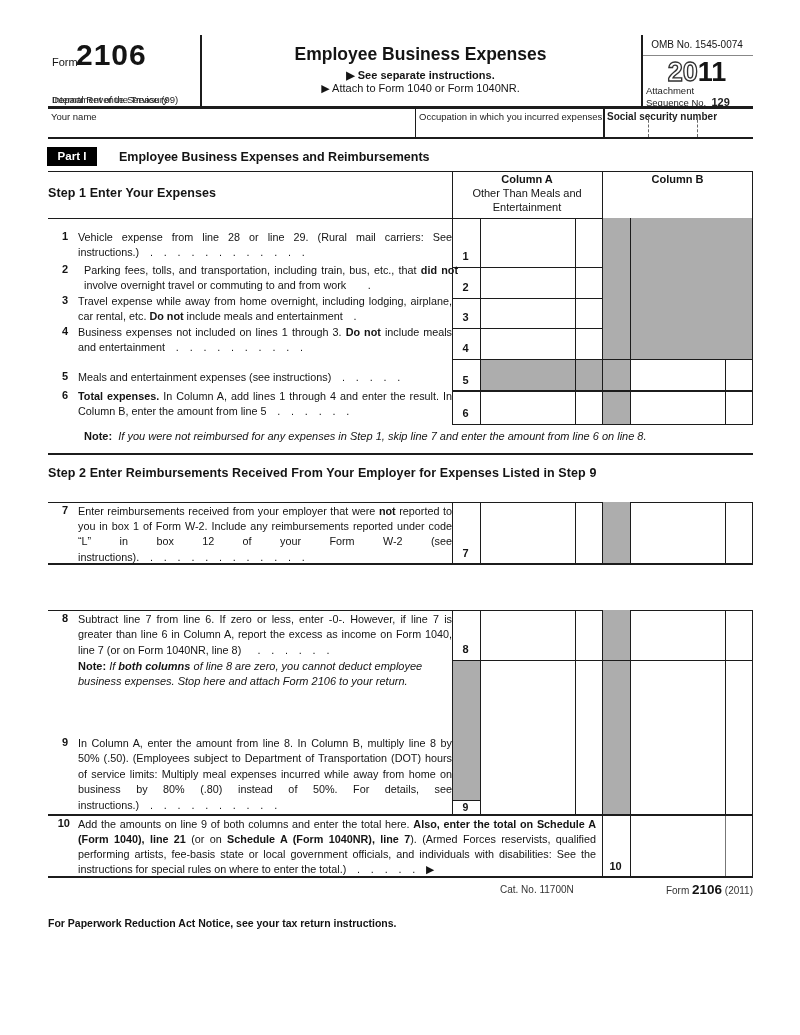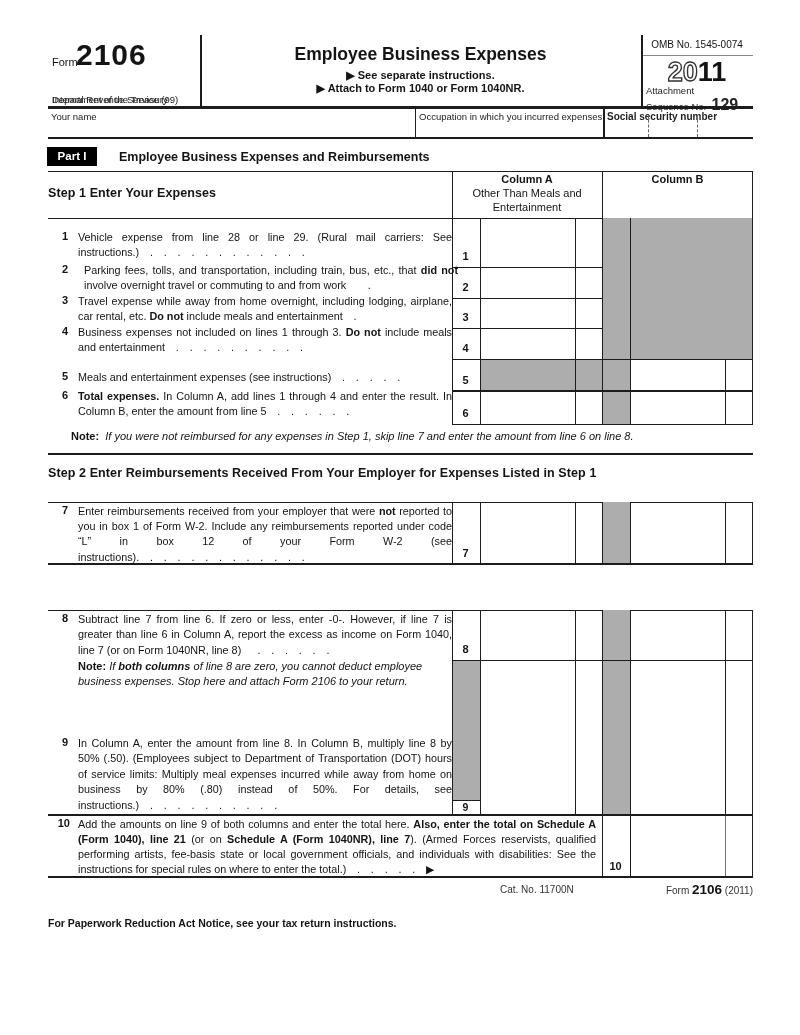--- a/index.html
+++ b/index.html
@@ -29,27 +29,27 @@
 
 <div class="page">
 
   <div class="abs" style="left:52px;top:56px;font-size:11px;">Form</div>
   <div class="abs" style="left:76px;top:38px;font-size:30px;font-weight:bold;letter-spacing:1px;">2106</div>
   <div class="smalllabel" style="left:52px;top:94px;">Department of the Treasury</div>
   <div class="smalllabel" style="left:52px;top:94px;">Internal Revenue Service  (99)</div>
 
   <div class="abs" style="left:200px;top:44px;width:441px;text-align:center;font-size:17.5px;font-weight:bold;">Employee Business Expenses</div>
   <div class="abs" style="left:200px;top:69px;width:441px;text-align:center;font-size:11px;font-weight:bold;">▶ See separate instructions.</div>
-  <div class="abs" style="left:200px;top:82px;width:441px;text-align:center;font-size:11px;font-weight:bold;">▶ Attach to Form 1040 or Form 1040NR.</div>
+  <div class="abs" style="left:200px;top:82px;width:441px;text-align:center;font-size:11px;font-weight:normal;">▶ Attach to Form 1040 or Form 1040NR.</div>
 
   <div class="abs" style="left:641px;top:39px;width:112px;text-align:center;font-size:10px;">OMB No. 1545-0074</div>
   <div class="hl" style="left:641px;top:55px;width:112px;height:1px;background:#888;"></div>
   <div class="abs" style="left:641px;top:57px;width:112px;text-align:center;font-size:27px;font-weight:bold;"><span class="yr-outline">20</span><span>11</span></div>
   <div class="smalllabel" style="left:646px;top:85px;">Attachment</div>
-  <div class="smalllabel" style="left:646px;top:96px;"><span>Sequence No.</span>&nbsp;&nbsp;<span style="font-weight:bold;font-size:16px;">129</span></div>
+  <div class="smalllabel" style="left:646px;top:96px;"><span>Sequence No.</span>&nbsp;&nbsp;<span style="font-weight:bold;font-size:11px;">129</span></div>
 
   <div class="vl" style="left:200px;top:35px;width:2px;height:72px;"></div>
   <div class="vl" style="left:641px;top:35px;width:2px;height:72px;"></div>
   <div class="hl" style="left:48px;top:106px;width:705px;height:3px;"></div>
 
   <div class="smalllabel" style="left:51px;top:111px;">Your name</div>
   <div class="smalllabel" style="left:419px;top:111px;">Occupation in which you incurred expenses</div>
   <div class="smalllabel" style="left:607px;top:111px;font-weight:bold;font-size:10px;">Social security number</div>
   <div class="entry" style="left:48px;top:121px;width:367px;height:16px;"></div>
   <div class="entry" style="left:416px;top:121px;width:187px;height:16px;"></div>
@@ -116,25 +116,25 @@
   <div class="bnum" style="top:342px;">4</div>
 
   <div class="mnum" style="top:370px;">5</div>
   <div class="para" style="top:370px;height:17px;"><span>Meals and entertainment expenses (see instructions)  .  .  .  .  .</span></div>
   <div class="bnum" style="top:374px;">5</div>
 
   <div class="mnum" style="top:389px;">6</div>
   <div class="para" style="top:389px;height:32px;"><span></span><b>Total expenses.</b><span> In Column A, add lines 1 through 4 and enter the result. In Column B, enter the amount from line 5  .  .  .  .  .  .</span></div>
   <div class="bnum" style="top:407px;">6</div>
 
-  <div class="notebox" style="left:71px;top:429px;width:665px;"><span class="nlabel">Note:</span>&nbsp; <span class="ntext"><span>If you were not reimbursed for any expenses in Step 1, skip line 7 and enter the amount from line 6 on line 8.</span></span></div>
+  <div class="notebox" style="left:84px;top:429px;width:665px;"><span class="nlabel">Note:</span>&nbsp; <span class="ntext"><span>If you were not reimbursed for any expenses in Step 1, skip line 7 and enter the amount from line 6 on line 8.</span></span></div>
 
   <div class="hl" style="left:48px;top:453px;width:705px;height:2px;"></div>
 
-  <div class="steptitle" style="top:466px;">Step 2  Enter Reimbursements Received From Your Employer for Expenses Listed in Step 1</div>
+  <div class="steptitle" style="top:466px;">Step 2  Enter Reimbursements Received From Your Employer for Expenses Listed in Step 9</div>
   <div class="hl" style="left:48px;top:502px;width:705px;height:1px;"></div>
   <div class="gray" style="left:602px;top:502px;width:28px;height:61px;"></div>
   <div class="vl" style="left:452px;top:502px;width:1px;height:61px;"></div>
   <div class="vl" style="left:480px;top:502px;width:1px;height:61px;"></div>
   <div class="vl" style="left:575px;top:502px;width:1px;height:61px;"></div>
   <div class="vl" style="left:602px;top:502px;width:1px;height:61px;"></div>
   <div class="vl" style="left:630px;top:502px;width:1px;height:61px;"></div>
   <div class="vl" style="left:725px;top:502px;width:1px;height:61px;"></div>
   <div class="vl" style="left:752px;top:502px;width:1px;height:61px;"></div>
   <div class="entry" style="left:481px;top:503px;width:121px;height:59px;"></div>

